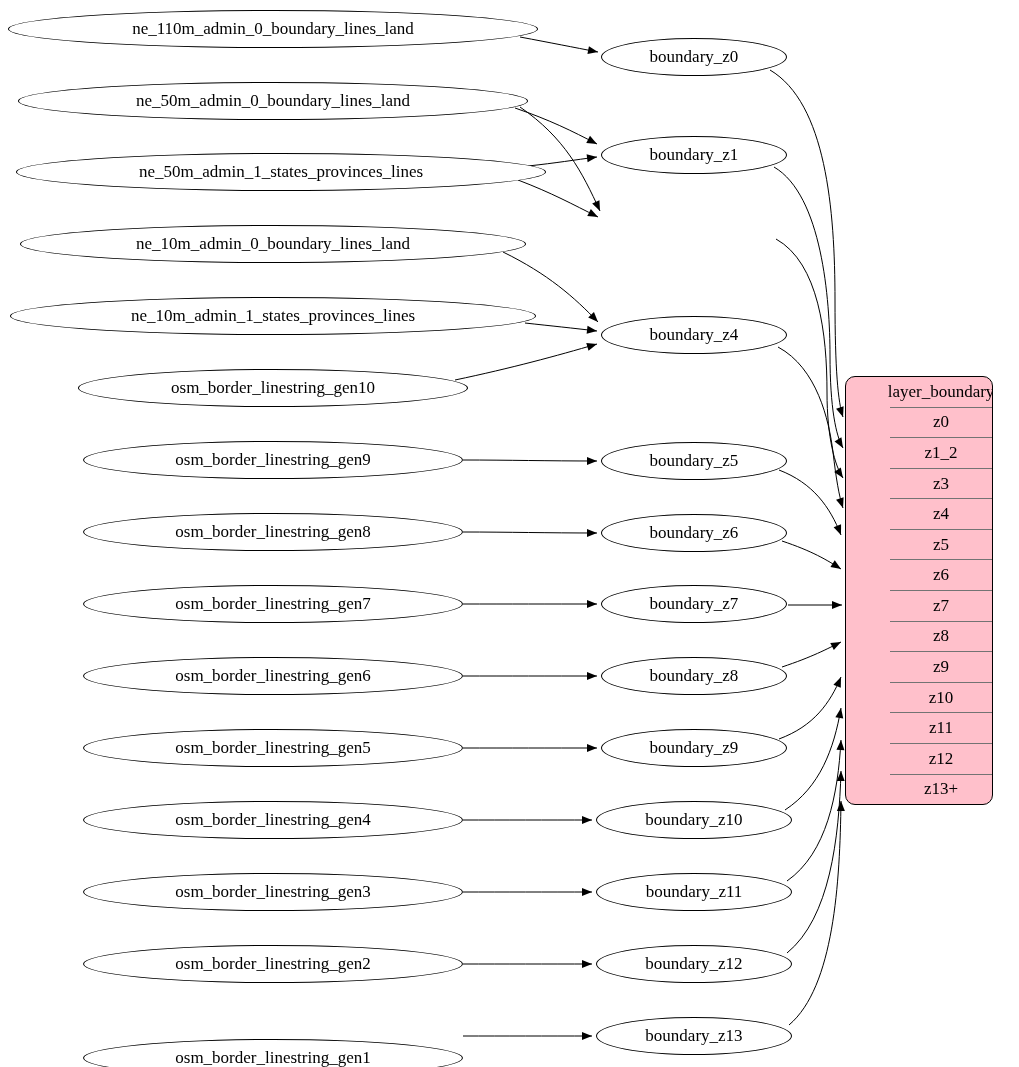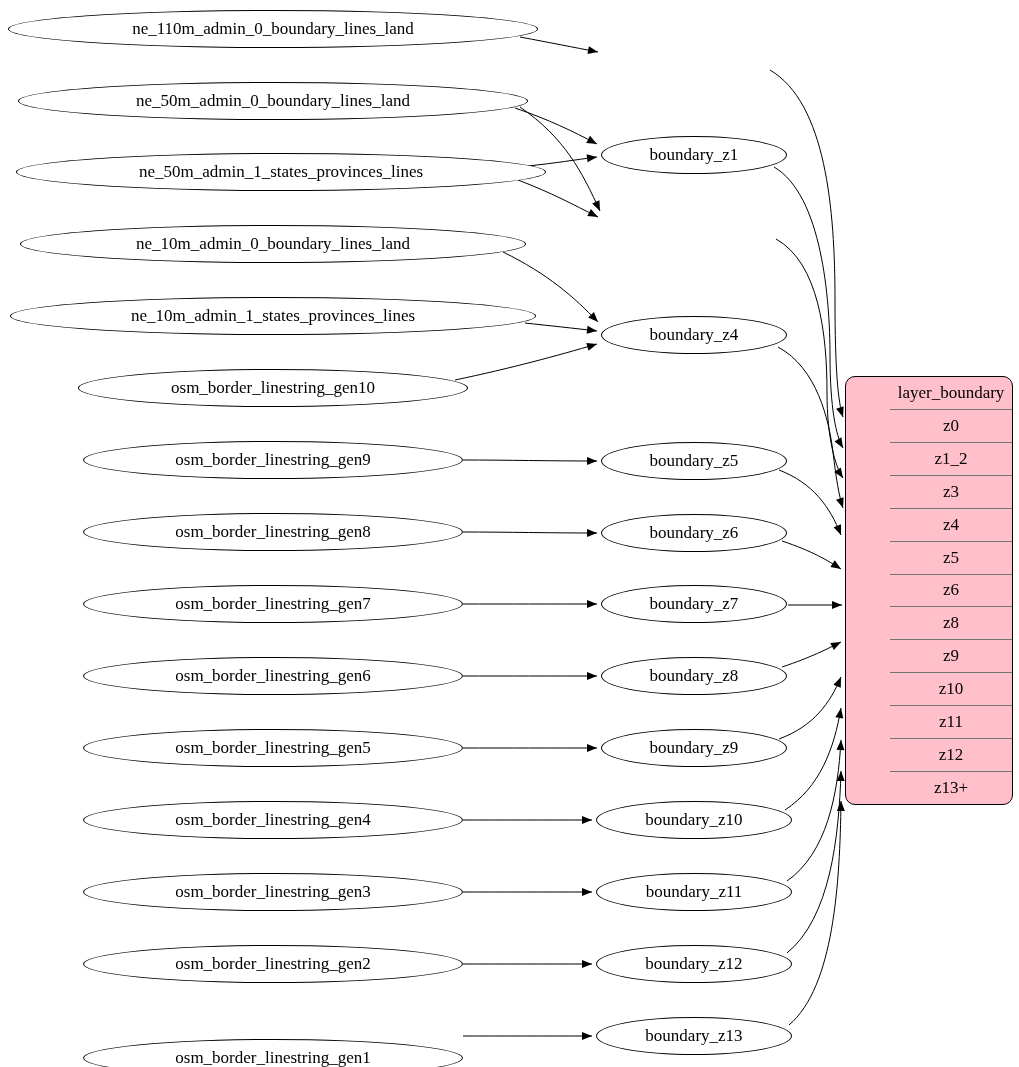--- a/index.html
+++ b/index.html
@@ -14,21 +14,21 @@
   #edges{position:absolute;left:0;top:0;z-index:0;}
   .edge{fill:none;stroke:#000;stroke-width:1px;}
   .node{
     position:absolute;z-index:1;
     display:flex;align-items:center;justify-content:center;
     background:#fff;border:1px solid #000;border-radius:50%;
     box-sizing:border-box;white-space:nowrap;
   }
   .record{
     position:absolute;z-index:1;
-    left:845px;top:376px;width:168px;height:429px;
+    left:845px;top:376px;width:148px;height:429px;
     background:#ffc0cb;border:1px solid #000;border-radius:10px;
     box-sizing:border-box;display:flex;flex-direction:column;
     overflow:hidden;
     padding-left:44px;
   }
   .record-row{
     flex:1;display:flex;align-items:center;justify-content:center;
     border-top:1px solid #737373;white-space:nowrap;
   }
   .record-row:first-child{border-top:none;}
@@ -117,20 +117,23 @@
   <div class="node" style="left:83px;top:873px;width:380px;height:38px">
       <span>osm_border_linestring_gen3</span>
     </div>
   <div class="node" style="left:83px;top:945px;width:380px;height:38px">
       <span>osm_border_linestring_gen2</span>
     </div>
   <div class="node" style="left:83px;top:1039px;width:380px;height:38px">
       <span>osm_border_linestring_gen1</span>
     </div>
 
+  <div class="node" style="left:601px;top:38px;width:186px;height:38px">
+      <span>boundary_z0</span>
+    </div>
   <div class="node" style="left:601px;top:136px;width:186px;height:38px">
       <span>boundary_z1</span>
     </div>
   <div class="node" style="left:601px;top:316px;width:186px;height:38px">
       <span>boundary_z4</span>
     </div>
   <div class="node" style="left:601px;top:442px;width:186px;height:38px">
       <span>boundary_z5</span>
     </div>
   <div class="node" style="left:601px;top:514px;width:186px;height:38px">
@@ -159,20 +162,21 @@
     </div>
 
   <div class="record">
     <div class="record-row">layer_boundary</div>
     <div class="record-row">z0</div>
     <div class="record-row">z1_2</div>
     <div class="record-row">z3</div>
     <div class="record-row">z4</div>
     <div class="record-row">z5</div>
     <div class="record-row">z6</div>
+    <div class="record-row">z7</div>
     <div class="record-row">z8</div>
     <div class="record-row">z9</div>
     <div class="record-row">z10</div>
     <div class="record-row">z11</div>
     <div class="record-row">z12</div>
     <div class="record-row">z13+</div>
   </div>
 
 </div>
 

